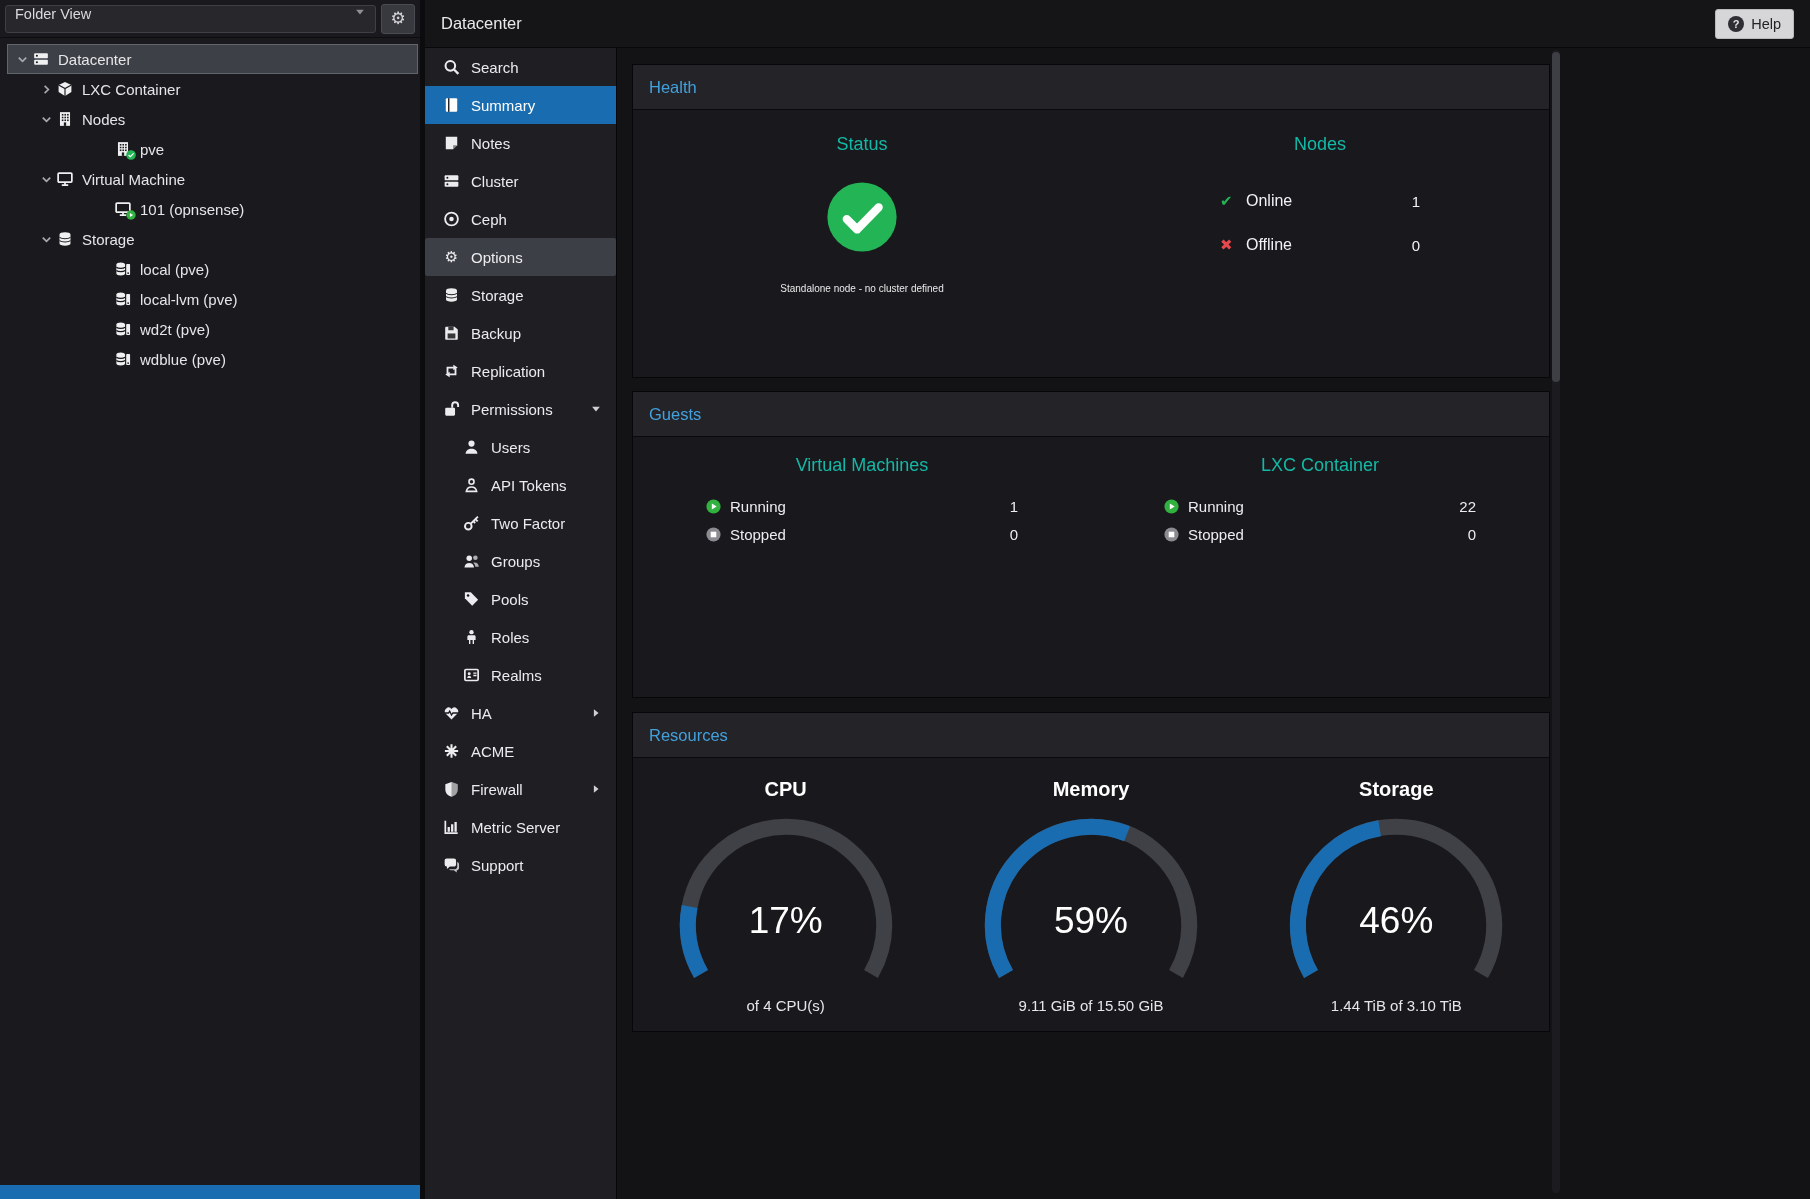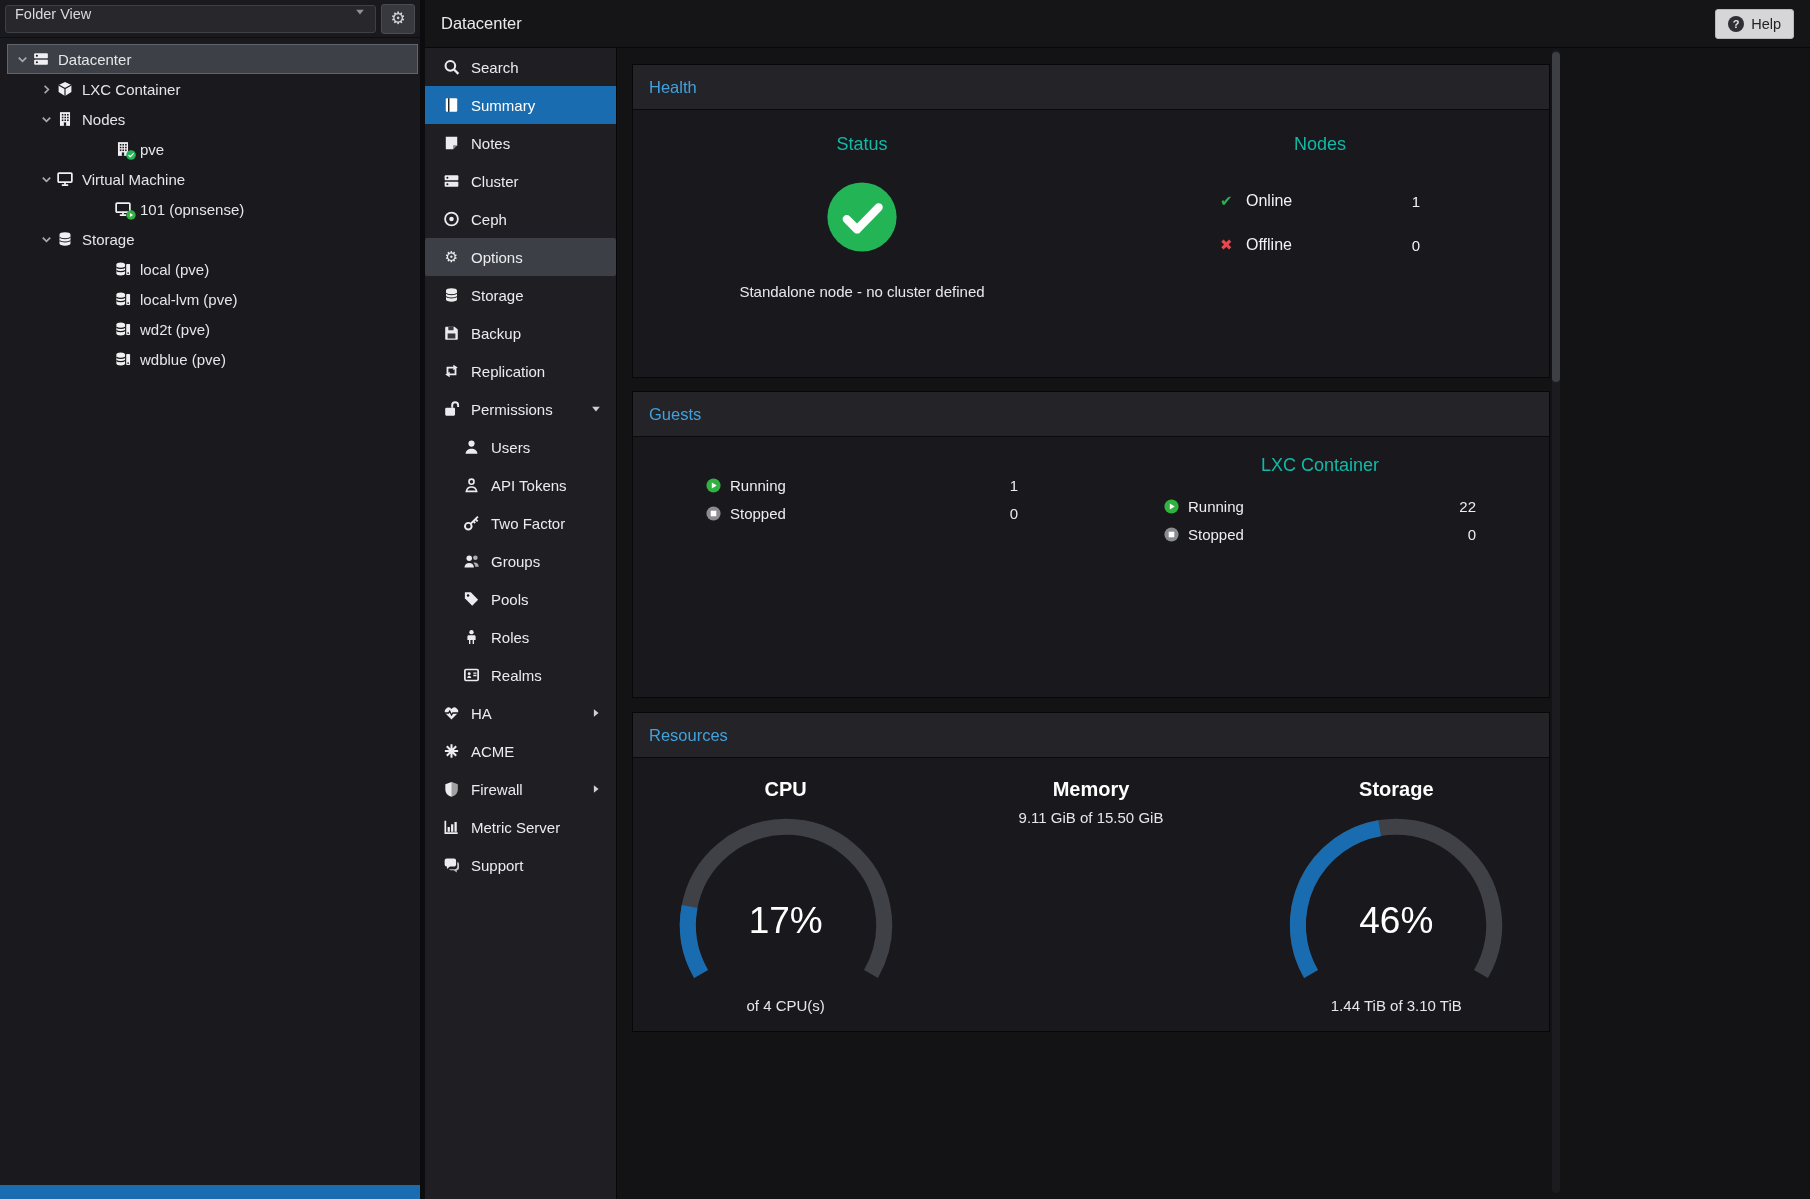--- a/index.html
+++ b/index.html
@@ -50,21 +50,21 @@
   .panel{position:absolute;left:15px;width:918px;background:#19191d;border:1px solid #070709}
   .phead{height:45px;background:#232328;display:flex;align-items:center;padding:0 16px;border-bottom:1px solid #0a0a0c}
   .ptitle{color:var(--panel-title,#42a1dd);font-size:16.5px}
   #healthPanel{top:16px;height:314px}
   #guestsPanel{top:343px;height:307px}
   #resourcesPanel{top:664px;height:320px}
   .pbody{display:flex}
   .col{flex:1;text-align:center;padding-top:24px}
   .coltitle{font-size:18px;font-weight:400;color:#14b8a6}
   .bigcheck{width:72px;height:72px;margin:26px auto 0;color:var(--success,#23b455)}
-  .hmsg{margin-top:30px;font-size:15px;color:#e8e8ea}
+  .hmsg{margin-top:30px;font-size:10px;color:#e8e8ea}
   .noderows{width:200px;margin:24px auto 0}
   .noderow{display:flex;align-items:center;height:44px;font-size:16px;color:#f2f2f4;text-align:left}
   .noderow .uni{width:26px;font-size:15px;font-weight:bold}
   .noderow .val{margin-left:auto;font-size:15px}
   .ok{color:var(--success,#23b455)}
   .bad{color:var(--error,#e5484d)}
   .gcolumn{flex:1;text-align:center;padding-top:18px}
   .grows{width:312px;margin:16px auto 0}
   .grow{display:flex;align-items:center;height:28px;font-size:15px;color:#ededf0;text-align:right}
   .grow .bico{width:15px;height:15px;margin-right:9px;flex:0 0 15px}
@@ -609,20 +609,21 @@
       </div>
     </div>
   </section>
 
   <section class="panel" id="guestsPanel">
     <div class="phead">
       <span class="ptitle">Guests</span>
     </div>
     <div class="pbody">
       <div class="gcolumn">
+        <div class="coltitle">Virtual Machines</div>
         <div class="grows">
           <div class="grow">
             <span class="bico c-run">
                 <svg class="ic">
                   <use href="#i-badge-play"></use>
                 </svg>
               </span>
             <span>Running</span>
             <span class="val">1</span>
           </div>
@@ -674,20 +675,27 @@
           <svg viewBox="0 0 240 165">
             <path class="g-track" d="M 40.33 151.00 A 92 92 0 1 1 199.67 151.00"></path>
               <path class="g-fill" d="M 40.33 151.00 A 92 92 0 0 1 29.63 87.76"></path>
           </svg>
           <div class="gpct">17%</div>
         </div>
         <div class="gcap">of 4 CPU(s)</div>
       </div>
       <div class="gaugecol">
         <div class="gtitle">Memory</div>
+        <div class="gwrap">
+          <svg viewBox="0 0 240 165">
+            <path class="g-track" d="M 40.33 151.00 A 92 92 0 1 1 199.67 151.00"></path>
+              <path class="g-fill" d="M 40.33 151.00 A 92 92 0 0 1 153.87 19.46"></path>
+          </svg>
+          <div class="gpct">59%</div>
+        </div>
         <div class="gcap">9.11 GiB of 15.50 GiB</div>
       </div>
       <div class="gaugecol">
         <div class="gtitle">Storage</div>
         <div class="gwrap">
           <svg viewBox="0 0 240 165">
             <path class="g-track" d="M 40.33 151.00 A 92 92 0 1 1 199.67 151.00"></path>
               <path class="g-fill" d="M 40.33 151.00 A 92 92 0 0 1 104.66 14.29"></path>
           </svg>
           <div class="gpct">46%</div>

